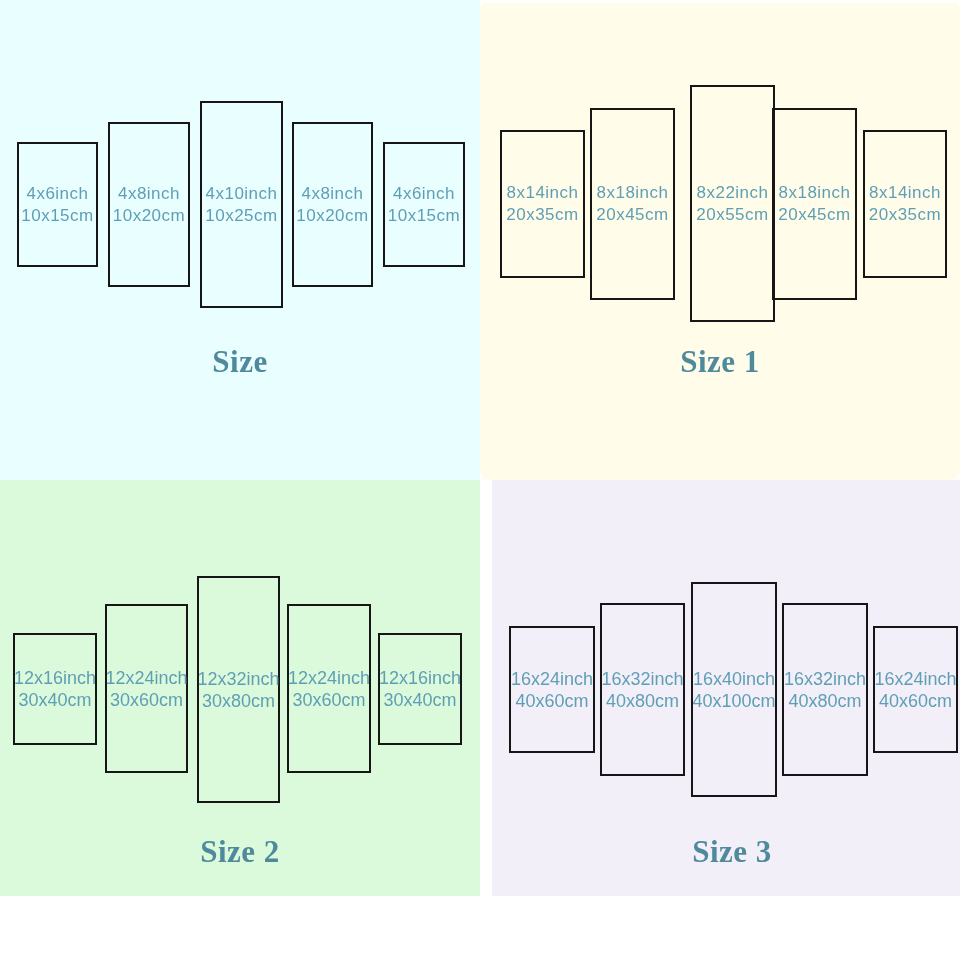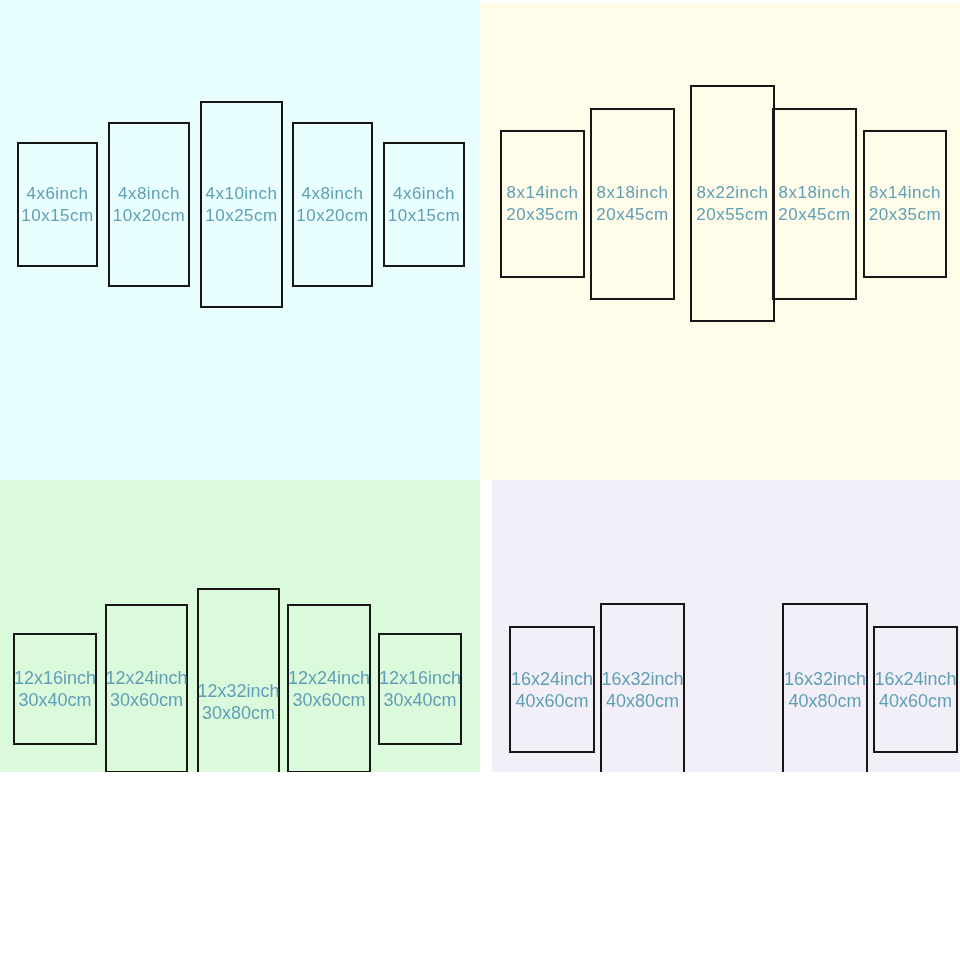--- a/index.html
+++ b/index.html
@@ -1,29 +1,29 @@
 <!DOCTYPE html>
 <html><head>
 <meta charset="utf-8">
 <style>
   html, body { margin: 0; padding: 0; background: #ffffff; }
   .canvas {
     position: relative;
     width: 960px;
-    height: 772px;
+    height: 896px;
     overflow: hidden;
     font-family: "Liberation Sans", sans-serif;
   }
   .quadrant {
     position: absolute;
     width: 480px;
     height: 480px;
   }
   .q0 { left: 0;     top: 0;     background: #e8feff; }
-  .q1 { left: 480px; top: 0;     background: #fffde9; }
+  .q1 { left: 480px; top: 0;     background: #fffde9; border-radius: 10px; }
   .q2 { left: 0;     top: 480px; background: #dbfadb; }
   .q3 { left: 480px; top: 480px; background: #f3eff9; margin-left: 12px; }
 
   .top-strip {
     position: absolute;
     left: 480px; top: 0;
     width: 480px; height: 3px;
     background: #ffffff;
     z-index: 5;
   }
@@ -55,21 +55,21 @@
   
   .q1 .p0 { left: 20px;  top: 130px; width: 85px; height: 148px; }
   .q1 .p1 { left: 110px; top: 108px; width: 85px; height: 192px; }
   .q1 .p2 { left: 202px; top: 85px;  width: 85px; height: 237px; margin-left: 8px; }
   .q1 .p3 { left: 292px; top: 108px; width: 85px; height: 192px; }
   .q1 .p4 { left: 383px; top: 130px; width: 84px; height: 148px; }
 
   
   .q2 .p0 { left: 13px;  top: 153px; width: 84px; height: 112px; }
   .q2 .p1 { left: 105px; top: 124px; width: 83px; height: 169px; }
-  .q2 .p2 { left: 197px; top: 108px;  width: 83px; height: 227px; }
+  .q2 .p2 { left: 197px; top: 96px;  width: 83px; height: 227px; }
   .q2 .p3 { left: 287px; top: 124px; width: 84px; height: 169px; }
   .q2 .p4 { left: 378px; top: 153px; width: 84px; height: 112px; }
 
   
   .q3 .p0 { left: 17px;  top: 146px; width: 86px; height: 127px; }
   .q3 .p1 { left: 108px; top: 123px; width: 85px; height: 173px; }
   .q3 .p2 { left: 199px; top: 102px; width: 86px; height: 215px; }
   .q3 .p3 { left: 290px; top: 123px; width: 86px; height: 173px; }
   .q3 .p4 { left: 381px; top: 146px; width: 85px; height: 127px; }
 
@@ -107,20 +107,21 @@
       <div>10x25cm</div>
     </div>
     <div class="panel p3">
       <div>4x8inch</div>
       <div>10x20cm</div>
     </div>
     <div class="panel p4">
       <div>4x6inch</div>
       <div>10x15cm</div>
     </div>
+    <h2 class="title">Size</h2>
   </section>
 
   <section class="quadrant q1">
     <div class="panel p0">
       <div>8x14inch</div>
       <div>20x35cm</div>
     </div>
     <div class="panel p1">
       <div>8x18inch</div>
       <div>20x45cm</div>
@@ -130,20 +131,21 @@
       <div>20x55cm</div>
     </div>
     <div class="panel p3">
       <div>8x18inch</div>
       <div>20x45cm</div>
     </div>
     <div class="panel p4">
       <div>8x14inch</div>
       <div>20x35cm</div>
     </div>
+    <h2 class="title">Size 1</h2>
   </section>
 
   <section class="quadrant q2">
     <div class="panel p0">
       <div>12x16inch</div>
       <div>30x40cm</div>
     </div>
     <div class="panel p1">
       <div>12x24inch</div>
       <div>30x60cm</div>
@@ -165,20 +167,24 @@
 
   <section class="quadrant q3">
     <div class="panel p0">
       <div>16x24inch</div>
       <div>40x60cm</div>
     </div>
     <div class="panel p1">
       <div>16x32inch</div>
       <div>40x80cm</div>
     </div>
+    <div class="panel p2">
+      <div>16x40inch</div>
+      <div>40x100cm</div>
+    </div>
     <div class="panel p3">
       <div>16x32inch</div>
       <div>40x80cm</div>
     </div>
     <div class="panel p4">
       <div>16x24inch</div>
       <div>40x60cm</div>
     </div>
     <h2 class="title">Size 3</h2>
   </section>

